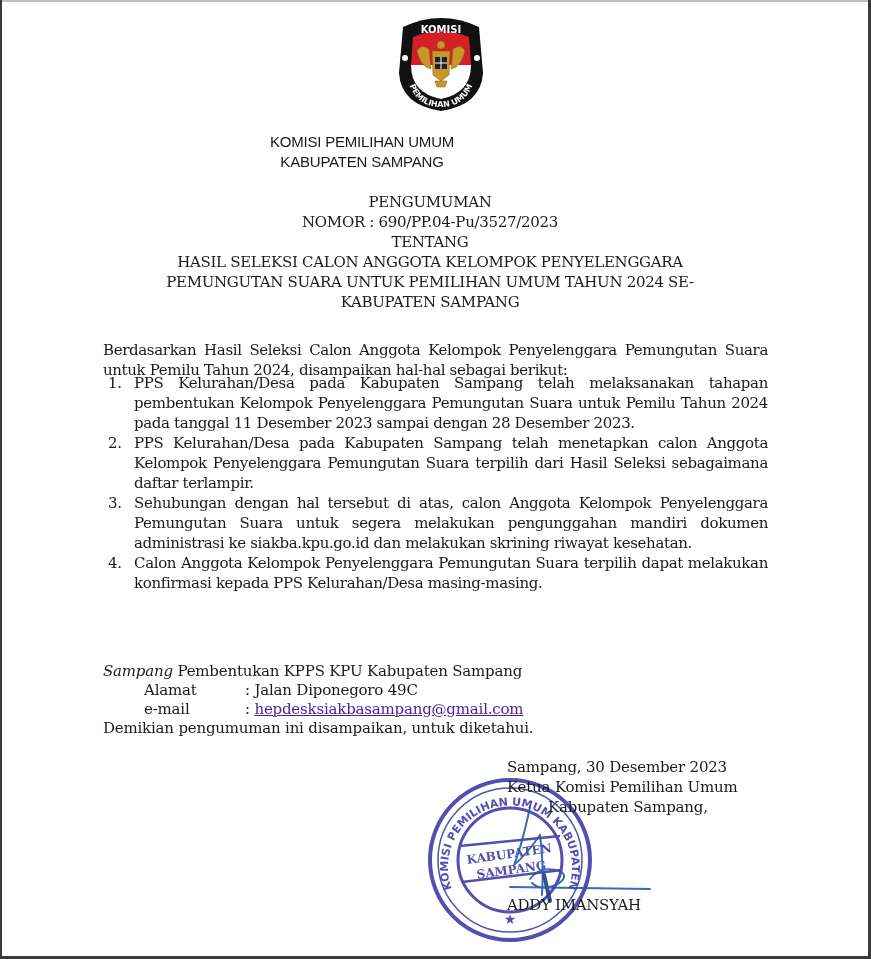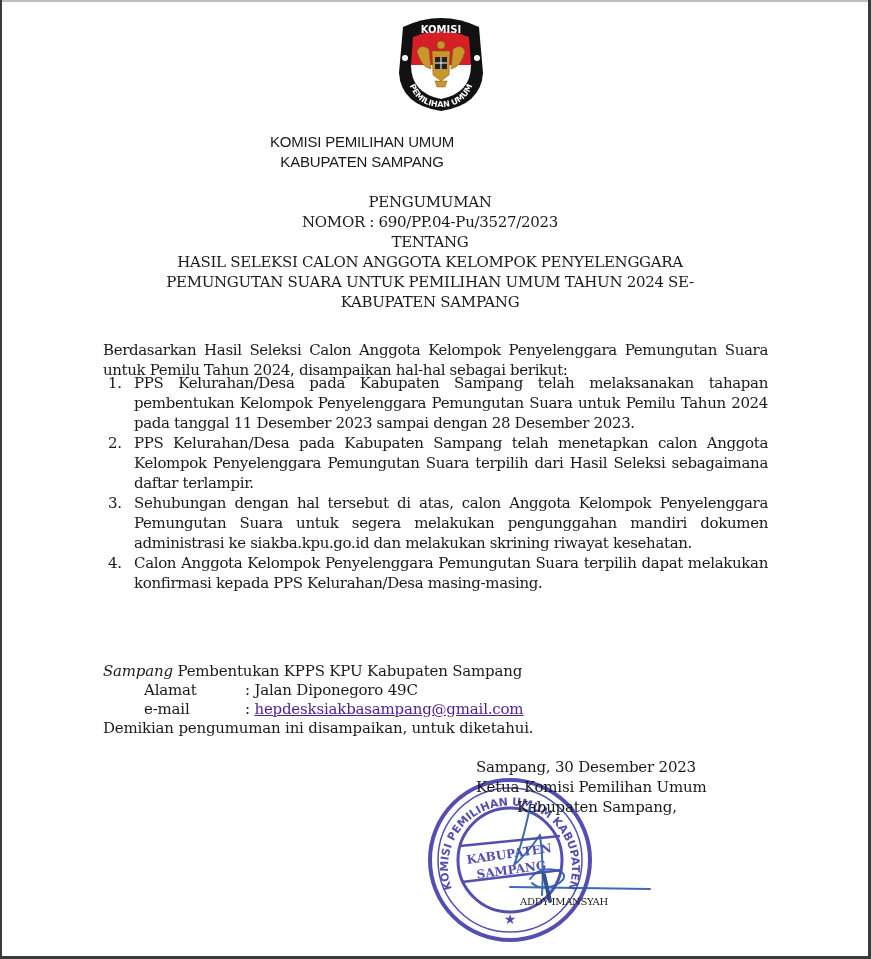--- a/index.html
+++ b/index.html
@@ -34,24 +34,24 @@
               font-size: 15px; line-height: 20px; letter-spacing: -0.35px; }
   ol.points li { position: relative; padding-left: 31px; text-align: justify; }
   ol.points li .num { position: absolute; left: 5px; top: 0; }
 
   .helpdesk { position: absolute; left: 103px; top: 662px; font-size: 15px; line-height: 19px; letter-spacing: -0.2px; }
   .helpdesk em { font-style: italic; }
   .row { display: flex; }
   .row .lbl { width: 101px; margin-left: 41px; }
   .email-link { color: #4c1d95; text-decoration: underline; }
 
-  .sign { position: absolute; left: 476px; top: 757px; font-size: 15px; line-height: 20px; letter-spacing: -0.2px; }
+  .sign { position: absolute; left: 507px; top: 757px; font-size: 15px; line-height: 20px; letter-spacing: -0.2px; }
   .sign .s2 { padding-left: 0; }
   .sign .s3 { padding-left: 41px; }
-  .signer { position: absolute; left: 520px; top: 896px; font-size: 10px; letter-spacing: -0.3px; }
+  .signer { position: absolute; left: 507px; top: 896px; font-size: 15px; letter-spacing: -0.3px; }
 
   .stamp { position: absolute; left: 424px; top: 774px; width: 172px; height: 172px; opacity: 0.88; }
   .signature { position: absolute; left: 500px; top: 805px; width: 160px; height: 100px; opacity: 0.9; }
 </style>
 </head>
 <body>
 
 <div class="frame-top"></div>
 <div class="frame-left"></div>
 <div class="frame-right"></div>

